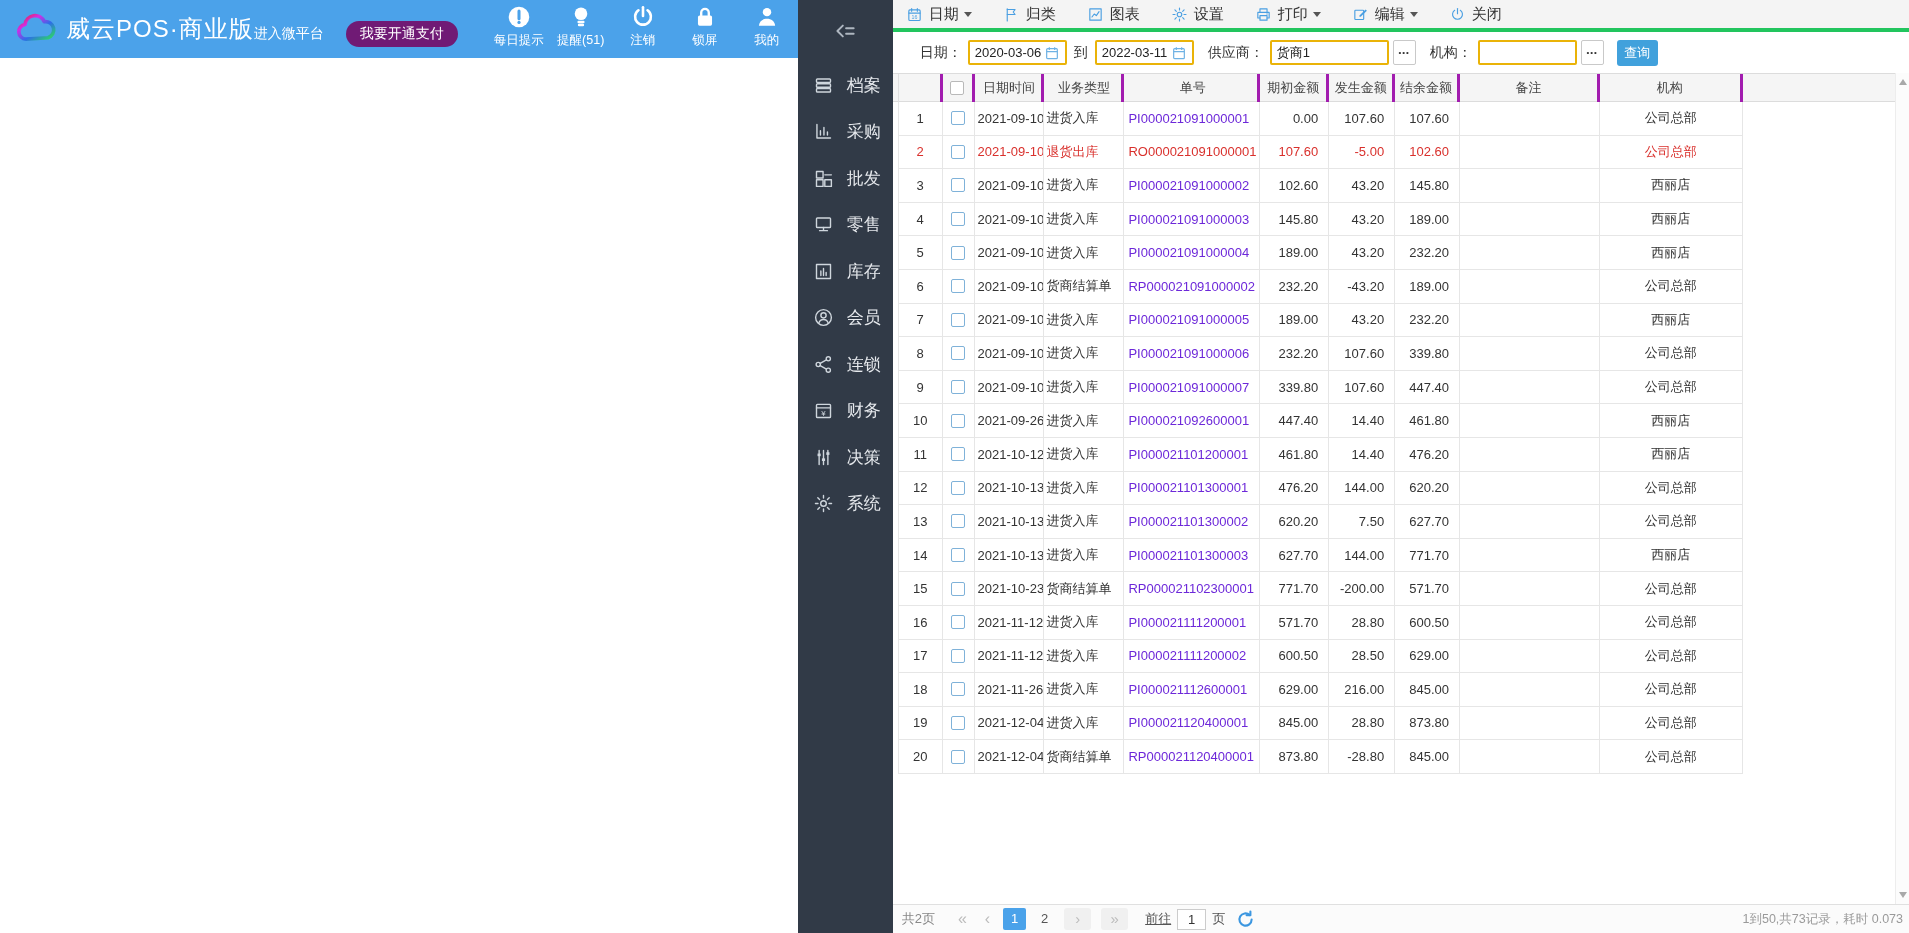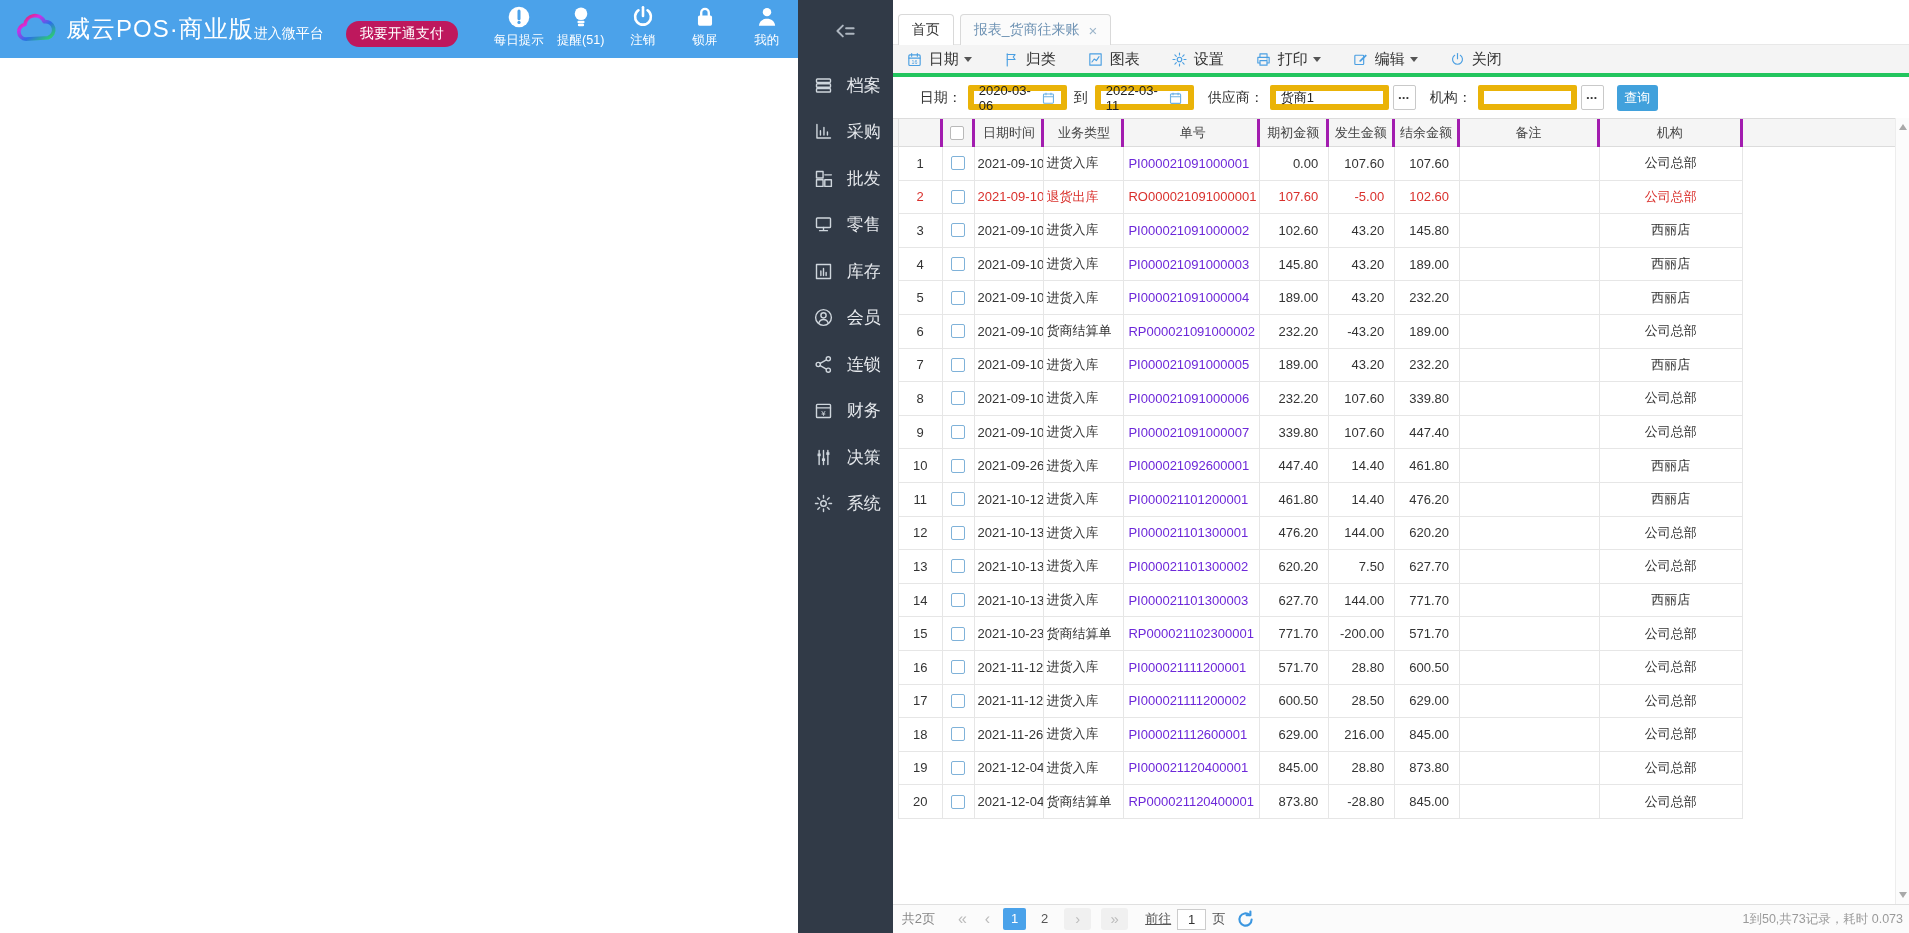--- a/index.html
+++ b/index.html
@@ -6,21 +6,21 @@
   html,body { width:1909px; height:933px; overflow:hidden; background:#fff;
     font-family:"Liberation Sans","DejaVu Sans",sans-serif; }
   .app { width:1909px; height:933px; display:flex; flex-direction:row; }
 
   
   .topbar { height:58px; background:#4BA2EA; display:flex; align-items:center; padding-left:14px; flex:none; }
   .logo { width:44px; height:36px; margin-right:8px; flex:none; }
   .app-title { color:#fff; font-size:24px; letter-spacing:1px; }
   .topbar-right { margin-left:auto; display:flex; align-items:flex-end; padding-bottom:5px; }
   .tb-link { color:#fff; font-size:14px; margin-right:22px; padding-bottom:6px; cursor:pointer; }
-  .tb-pay { background:#be185d; color:#fff; font-size:14px; border-radius:13px; padding:4px 14px; margin-right:30px; margin-bottom:2px; cursor:pointer; }
+  .tb-pay { background:#701a75; color:#fff; font-size:14px; border-radius:13px; padding:4px 14px; margin-right:30px; margin-bottom:2px; cursor:pointer; }
   .tb-action { width:62px; display:flex; flex-direction:column; align-items:center; color:#fff; cursor:pointer; }
   .tb-action .ic { width:26px; height:26px; color:#fff; }
   .tb-action .lbl { font-size:12.5px; margin-top:2px; white-space:nowrap; }
   .ic svg { width:100%; height:100%; display:block; }
 
   
   .main { flex:1; display:flex; min-height:0; }
   .sidebar { width:95px; background:#313A47; flex:none; display:flex; flex-direction:column; }
   .collapse-btn { height:62px; display:flex; align-items:center; justify-content:center; color:#aeb6c0; cursor:pointer; }
   .collapse-btn .ic { width:26px; height:26px; }
@@ -38,21 +38,21 @@
 
   
   .toolbar { height:32px; flex:none; background:#f4f4f4; border-bottom:4px solid #22c55e; display:flex; align-items:center; padding-left:13px; }
   .tool-item { display:flex; align-items:center; margin-right:31px; font-size:15px; color:#333; cursor:pointer; }
   .tool-item .ic { width:17px; height:17px; margin-right:6px; color:#4A9FE2; }
   .caret { width:0; height:0; border-left:4px solid transparent; border-right:4px solid transparent; border-top:5px solid #555; margin-left:5px; }
 
   
   .filterbar { height:41px; flex:none; display:flex; align-items:center; padding-left:27px; font-size:14px; color:#333; background:#fff; }
   .f-label { margin-right:6px; white-space:nowrap; }
-  .f-input { height:25px; border:6px solid #eab308; border-radius:2px; background:#fff; display:flex; align-items:center; padding:0 5px; font-size:13px; color:#222; cursor:text; }
+  .f-input { height:25px; border:2px solid #eab308; border-radius:2px; background:#fff; display:flex; align-items:center; padding:0 5px; font-size:13px; color:#222; cursor:text; }
   .f-date { width:99px; }
   .f-date .ic { width:16px; height:16px; margin-left:auto; color:#6FB2E4; }
   .f-mid { margin:0 7px 0 7px; }
   .f-gap { margin-left:14px; }
   .f-supplier { width:119px; }
   .f-org { width:99px; }
   .dots-btn { width:23px; height:25px; border:1px solid #c9c9c9; border-radius:2px; background:#fff; margin-left:4px; font-size:8px; letter-spacing:1px; color:#333; display:flex; align-items:center; justify-content:center; cursor:pointer; }
   .query-btn { width:41px; height:26px; background:#41A1DC; color:#fff; border:none; border-radius:3px; font-size:13px; margin-left:13px; cursor:pointer; }
 
   
@@ -284,29 +284,20 @@
                 <path d="M12 2.8v2.9M12 18.3v2.9M2.8 12h2.9M18.3 12h2.9M5.5 5.5l2 2M16.5 16.5l2 2M18.5 5.5l-2 2M7.5 16.5l-2 2"></path>
               </svg>
             </span>
             <span>系统</span>
           </div>
         </div>
     </div>
 
     <div class="content">
 
-      <div class="tabbar">
-        <div class="tab active">
-          <span>首页</span>
-        </div>
-        <div class="tab inactive">
-          <span>报表_货商往来账</span>
-          <span class="close">×</span>
-        </div>
-      </div>
 
       <div class="toolbar" id="toolbarRow">
           <div class="tool-item">
             <span class="ic">
               <svg viewBox="0 0 24 24" fill="none" stroke="currentColor" stroke-width="1.6" stroke-linecap="round" stroke-linejoin="round">
                 <rect x="4" y="5.5" width="16" height="15" rx="1.5"></rect>
                 <path d="M8 3.5v4M16 3.5v4M4 10h16"></path>
                 <text x="12" y="18" font-size="7.5" text-anchor="middle" fill="currentColor" stroke="none">16</text>
               </svg>
             </span>

